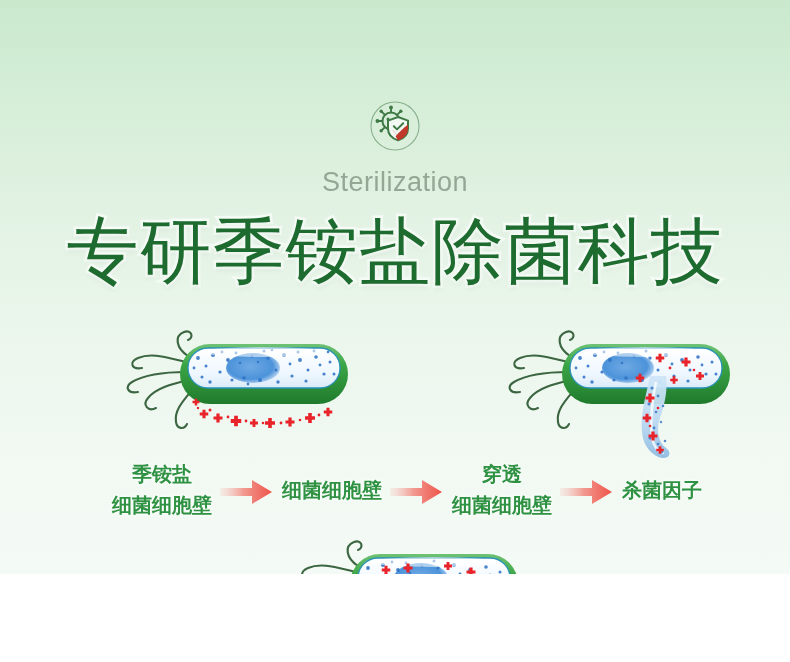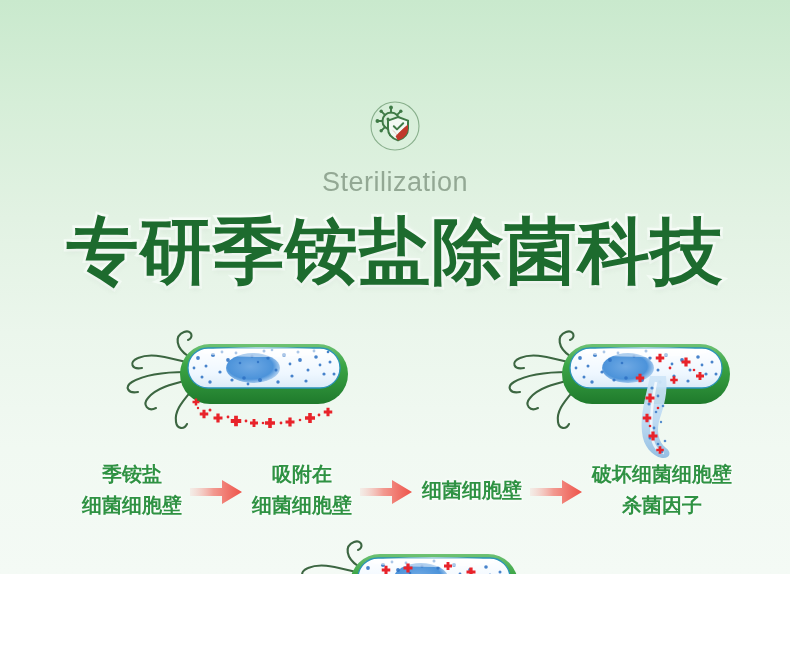--- a/index.html
+++ b/index.html
@@ -57,21 +57,21 @@
 
   
   #headline {
     position: absolute;
     left: 0;
     right: 0;
     top: 206px;
     text-align: center;
     font-size: 72px;
     line-height: 90px;
-    font-weight: bold;
+    font-weight: normal;
     color: #1d6b2e;
     letter-spacing: 1px;
     white-space: nowrap;
     -webkit-text-stroke: 5px #f3fbf4;
     paint-order: stroke fill;
     text-shadow:
        0 0 6px rgba(255,255,255,0.95),
        0 3px 5px rgba(120,160,125,0.18);
   }
 
@@ -550,55 +550,54 @@
             <stop offset="0%" stop-color="#f6c9c3" stop-opacity="0.25"></stop>
             <stop offset="45%" stop-color="#f29a91"></stop>
             <stop offset="100%" stop-color="#ee5248"></stop>
           </linearGradient>
         </defs>
         <path d="M2 11 L34 11 L34 3 L54 15 L34 27 L34 19 L2 19 Z" fill="url(#arr1)"></path>
       </svg>
     </div>
 
     <div class="flow-step">
-      <span class="line">吸附在</span>
       <span class="line">细菌细胞壁</span>
     </div>
 
     <div class="flow-arrow">
       <svg width="58" height="30" viewBox="0 0 58 30">
         <defs>
           <linearGradient id="arr2" x1="0" y1="0" x2="1" y2="0">
             <stop offset="0%" stop-color="#f6c9c3" stop-opacity="0.25"></stop>
             <stop offset="45%" stop-color="#f29a91"></stop>
             <stop offset="100%" stop-color="#ee5248"></stop>
           </linearGradient>
         </defs>
         <path d="M2 11 L34 11 L34 3 L54 15 L34 27 L34 19 L2 19 Z" fill="url(#arr2)"></path>
       </svg>
     </div>
 
     <div class="flow-step">
+      <span class="line">穿透</span>
       <span class="line">细菌细胞壁</span>
     </div>
 
     <div class="flow-arrow">
       <svg width="58" height="30" viewBox="0 0 58 30">
         <defs>
           <linearGradient id="arr3" x1="0" y1="0" x2="1" y2="0">
             <stop offset="0%" stop-color="#f6c9c3" stop-opacity="0.25"></stop>
             <stop offset="45%" stop-color="#f29a91"></stop>
             <stop offset="100%" stop-color="#ee5248"></stop>
           </linearGradient>
         </defs>
         <path d="M2 11 L34 11 L34 3 L54 15 L34 27 L34 19 L2 19 Z" fill="url(#arr3)"></path>
       </svg>
     </div>
 
     <div class="flow-step">
-      <span class="line">破坏细菌细胞壁</span>
       <span class="line">杀菌因子</span>
     </div>
 
     <div class="spacer-right"></div>
   </div>
 
 </div>
 
 </body></html>

